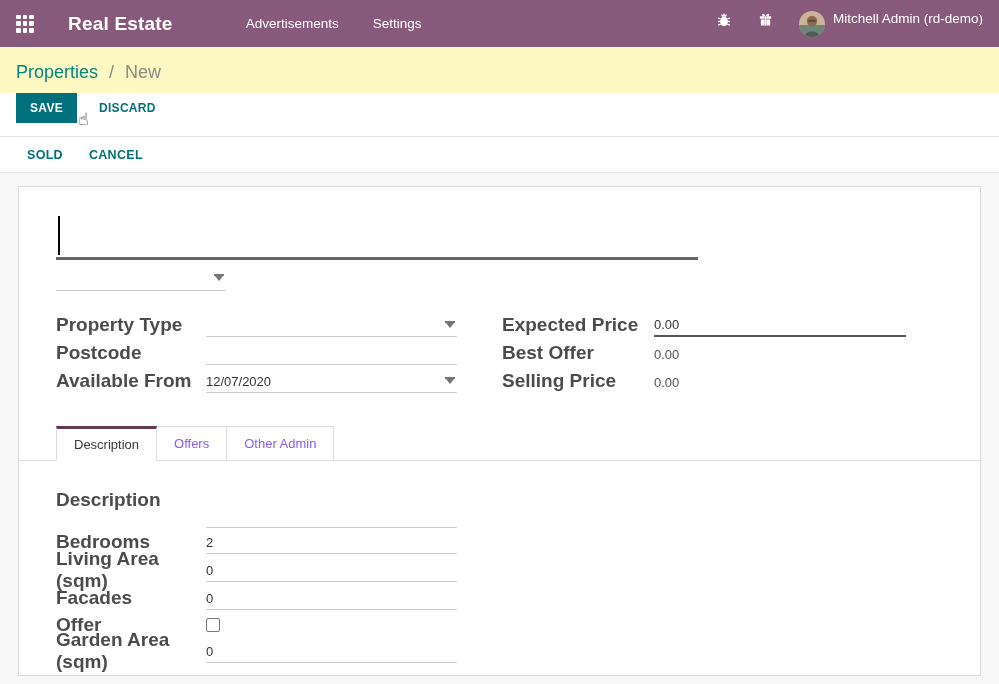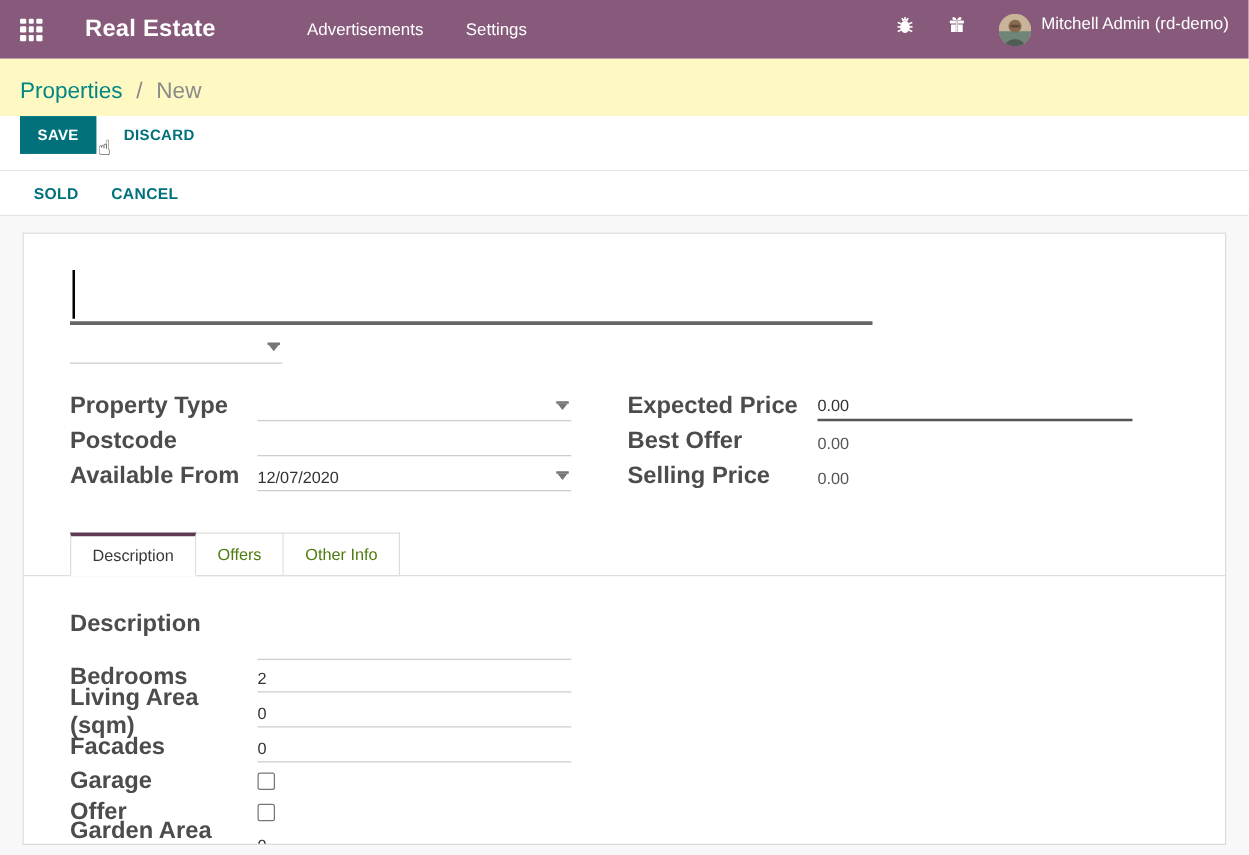--- a/index.html
+++ b/index.html
@@ -72,21 +72,21 @@
   .group-right { margin-left:45px; }
   .group-right .f-label { width:152px; }
   .group-right .f-input { width:252px; }
   .f-input.required { border-bottom:2px solid #555; }
   .f-input.readonly { border-bottom:none; color:#555; cursor:default; }
 
   
   .tabs-bar { margin-top:31px; margin-left:-37px; padding-left:37px;
               display:flex; border-bottom:1px solid #ddd; height:35px; }
   .tab { padding:0 17px; display:flex; align-items:center; font-size:13px;
-         color:#4d7c0f; cursor:pointer; border:1px solid #ddd; background:#fff;
+         color:#8b5cf6; cursor:pointer; border:1px solid #ddd; background:#fff;
          margin-bottom:-1px; height:35px; border-top-width:1px; }
   .tab + .tab { border-left:none; }
   .tab.active { border-top:3px solid #5e3b52; border-bottom-color:#fff; color:#383838; }
 
   .tab-content { padding-top:26px; }
   .desc-row { display:flex; align-items:flex-start; }
   .desc-label { padding-top:2px; }
   .desc-input { width:251px; height:41px; border-bottom:1px solid #ccc; cursor:text; }
   .check-row { height:25px; display:flex; align-items:center; }
   .checkbox { width:14px; height:14px; border:1px solid #767676; background:#fff;
@@ -223,21 +223,21 @@
           <div class="f-input readonly">
             <span>0.00</span>
           </div>
         </div>
       </div>
     </div>
 
     <div class="tabs-bar">
       <div class="tab active">Description</div>
       <div class="tab">Offers</div>
-      <div class="tab">Other Info</div>
+      <div class="tab">Other Admin</div>
     </div>
 
     <div class="tab-content">
       <div class="desc-row">
         <div class="f-label desc-label">Description</div>
         <div class="desc-input"></div>
       </div>
       <div class="row">
         <div class="f-label">Bedrooms</div>
         <div class="f-input">
@@ -250,24 +250,20 @@
           <span>0</span>
         </div>
       </div>
       <div class="row">
         <div class="f-label">Facades</div>
         <div class="f-input">
           <span>0</span>
         </div>
       </div>
       <div class="check-row">
-        <div class="f-label">Garage</div>
-        <div class="checkbox"></div>
-      </div>
-      <div class="check-row">
         <div class="f-label">Offer</div>
         <div class="checkbox"></div>
       </div>
       <div class="row">
         <div class="f-label">Garden Area (sqm)</div>
         <div class="f-input">
           <span>0</span>
         </div>
       </div>
     </div>

